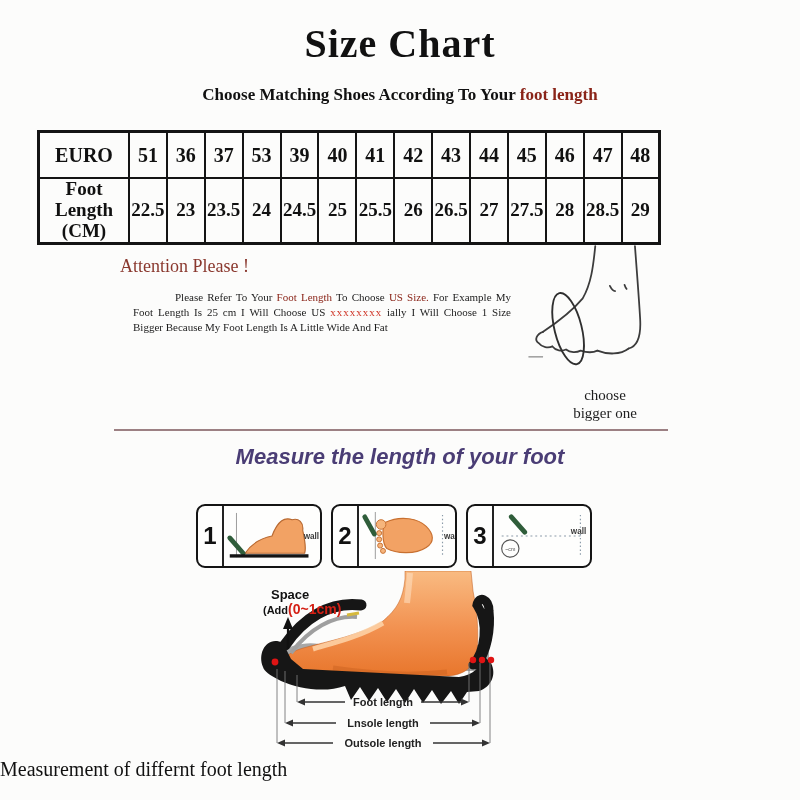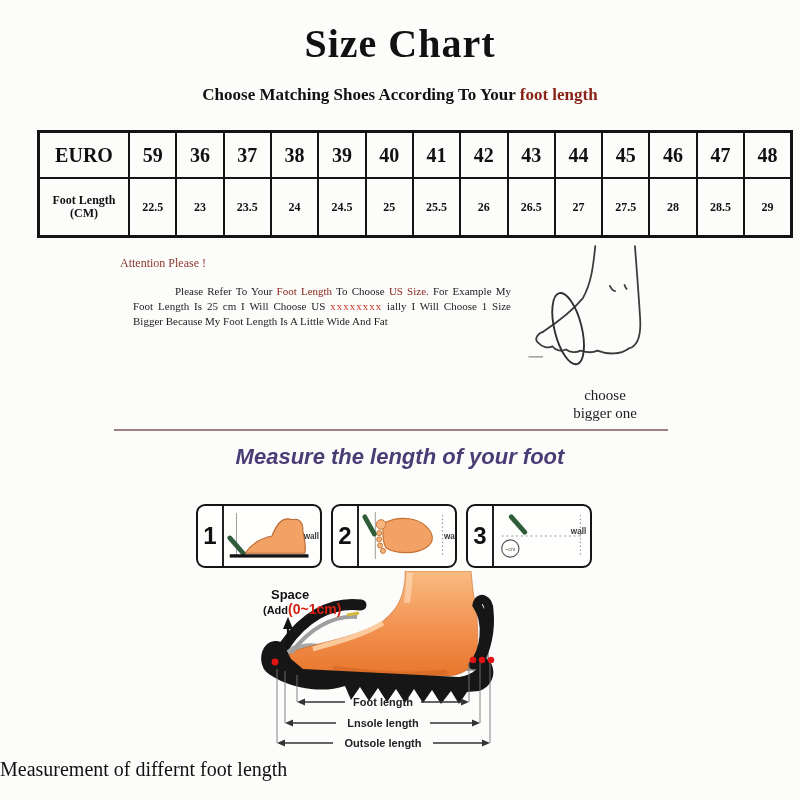--- a/index.html
+++ b/index.html
@@ -8,30 +8,30 @@
   .abs{position:absolute;}
 
   
   .title{top:20px;left:0;width:100%;text-align:center;font-size:40px;font-weight:bold;letter-spacing:1px;}
   .subtitle{top:85px;left:0;width:100%;text-align:center;font-size:17px;font-weight:bold;}
   .maroon{color:#8a2418;}
   .redx{color:#cf3527;letter-spacing:1px;}
 
   
   .table-wrap{left:37px;top:130px;}
-  table.size{border-collapse:collapse;table-layout:fixed;width:756px;border:3px solid #141414;}
+  table.size{border-collapse:collapse;table-layout:fixed;width:624px;border:3px solid #141414;}
   table.size td{border:2px solid #141414;text-align:center;vertical-align:middle;
                 font-weight:bold;padding:0 1px;}
   tr.r1 td{height:44px;font-size:20px;}
-  tr.r2 td{height:56px;font-size:12px;}
+  tr.r2 td{height:56px;font-size:19px;}
   td.lbl{width:86px;font-size:17px;line-height:1.1;}
 
   
   .attention{left:120px;top:256px;width:404px;}
-  .attention h3{margin:0 0 3px 0;font-size:12px;font-weight:normal;color:#8a382e;}
+  .attention h3{margin:0 0 3px 0;font-size:18px;font-weight:normal;color:#8a382e;}
   .attention p{margin:13px;font-size:11px;line-height:1.36;text-align:justify;text-indent:42px;color:#1c1c1c;}
 
   .choose-note{left:545px;top:386px;width:120px;text-align:center;font-size:15px;line-height:1.2;color:#1e1e1e;}
 
   .divider{left:114px;top:429px;width:554px;height:2px;background:#9c8083;}
 
   .measure-heading{top:444px;left:0;width:100%;text-align:center;
       font-family:"Liberation Sans",sans-serif;font-size:22px;font-weight:bold;font-style:italic;color:#4a3d75;}
 
   
@@ -54,24 +54,24 @@
 
   <div class="abs subtitle">
     <span>Choose Matching Shoes According To Your </span><span class="maroon">foot length</span>
   </div>
 
   <div class="abs table-wrap">
     <table class="size">
       <tbody>
           <tr class="r1">
         <td class="lbl">EURO</td>
-        <td>59</td>
+        <td>51</td>
         <td>36</td>
         <td>37</td>
-        <td>38</td>
+        <td>53</td>
         <td>39</td>
         <td>40</td>
         <td>41</td>
         <td>42</td>
         <td>43</td>
         <td>44</td>
         <td>45</td>
         <td>46</td>
         <td>47</td>
         <td>48</td>

